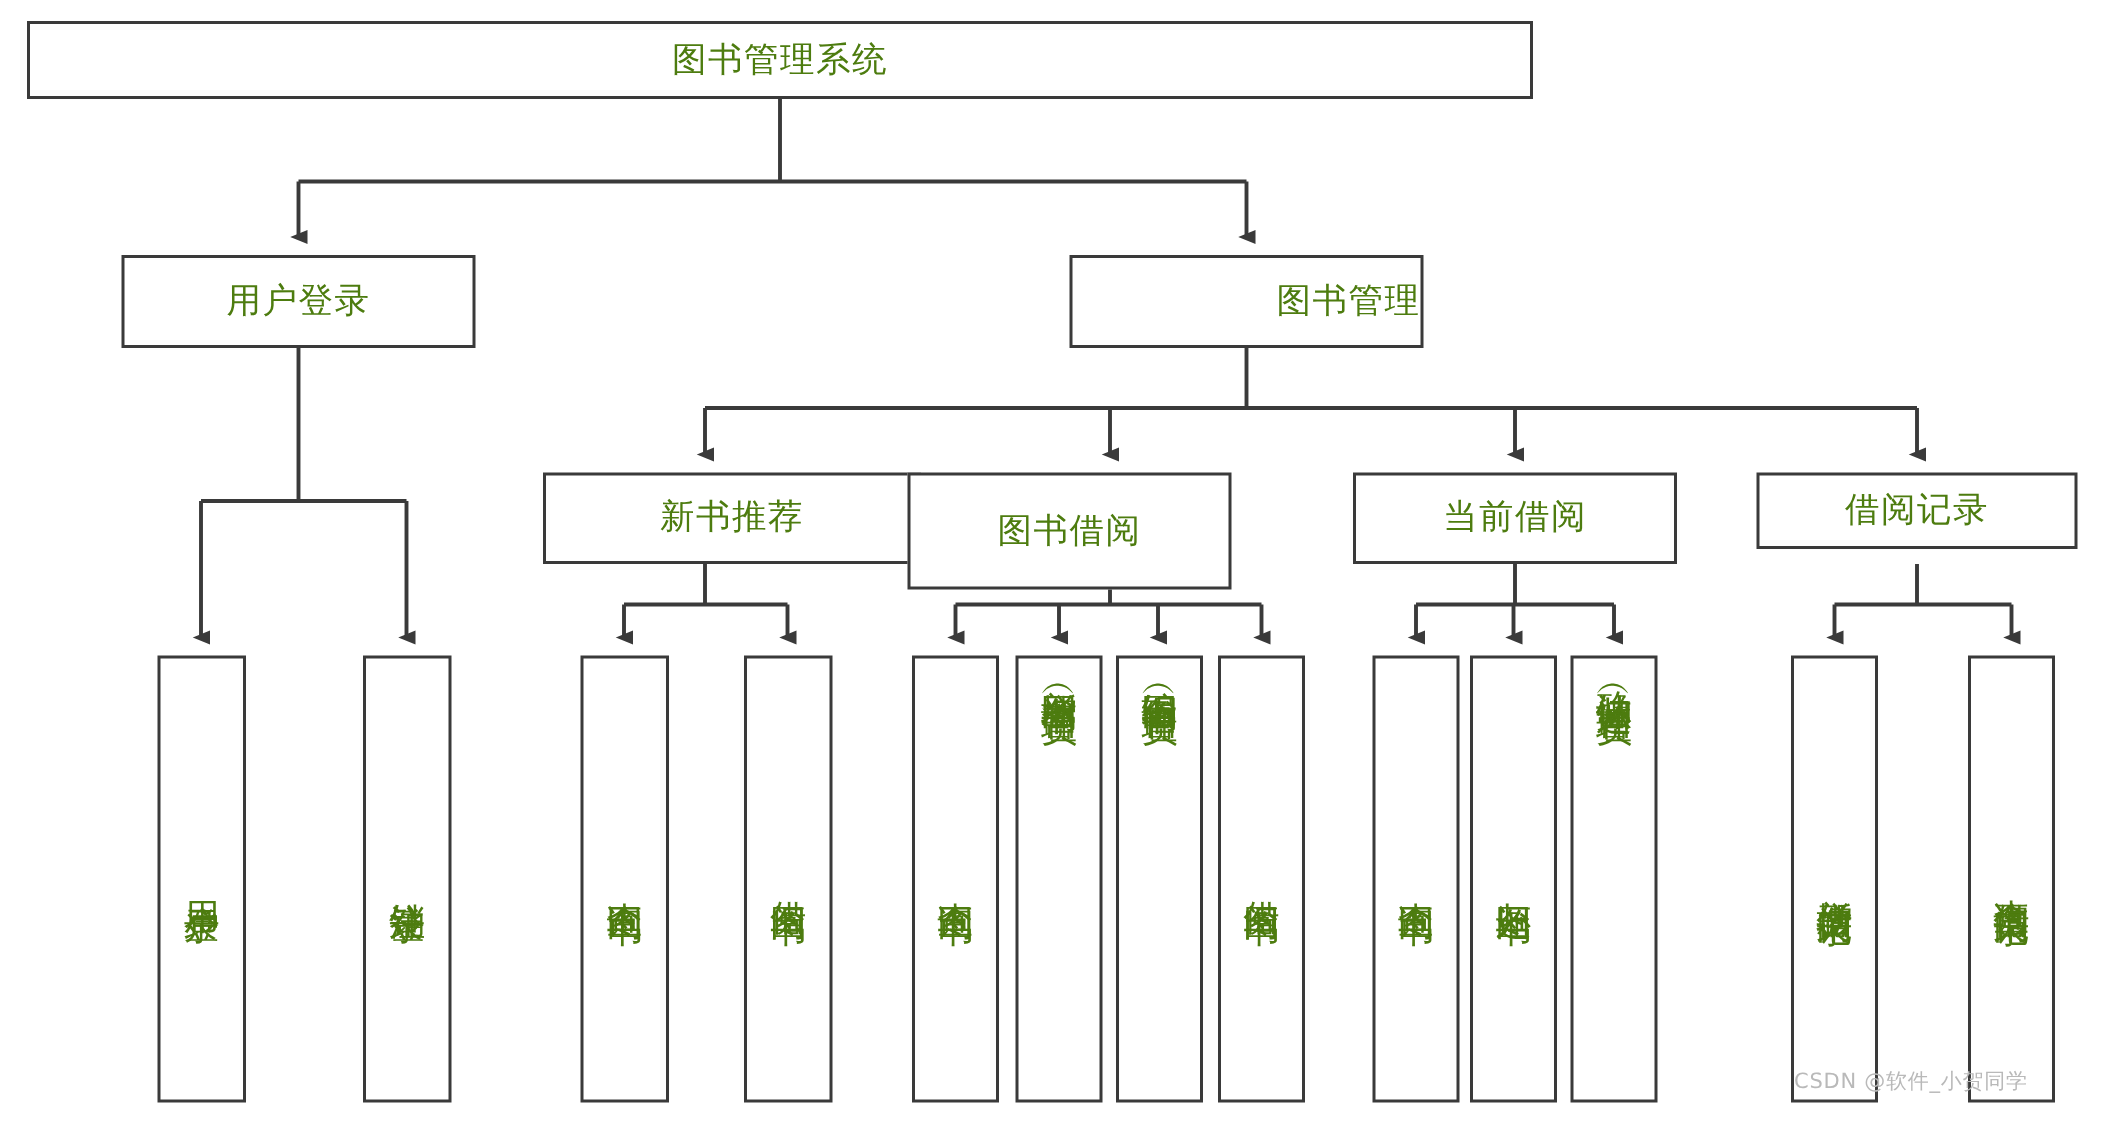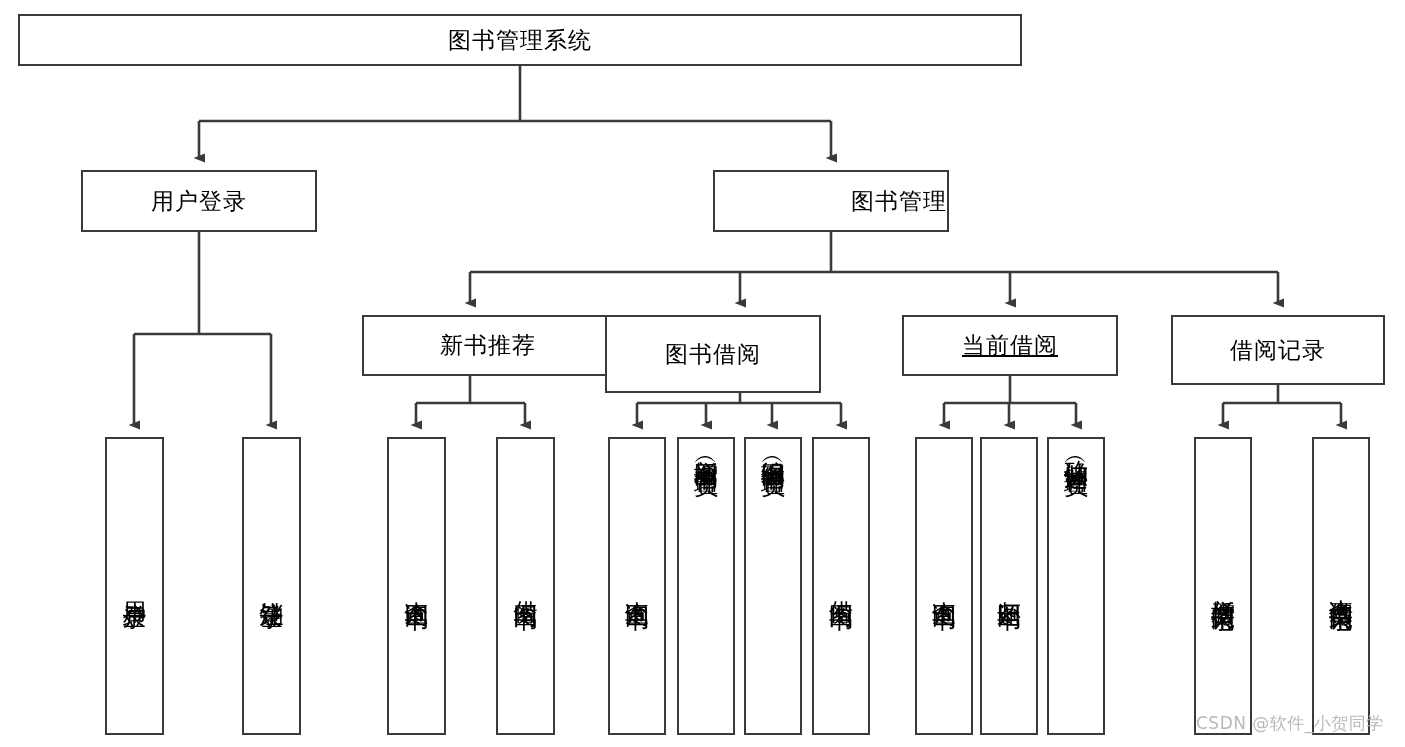--- a/index.html
+++ b/index.html
@@ -30,21 +30,21 @@
     position: absolute;
     box-sizing: border-box;
     background: #ffffff;
     border: 2px solid #3a3a3a;
     display: flex;
     align-items: center;
     justify-content: center;
     z-index: 3;
   }
   .node .label {
-    color: #000000;
+    color: #4d7c0f;
     line-height: 1.08;
     letter-spacing: 1px;
     white-space: pre;
   }
   .node.horiz .label {
     font-size: 23px;
   }
   .node.root .label {
     font-size: 23px;
   }
@@ -61,21 +61,21 @@
     line-height: 1;
   }
   .node.vert.centered {
     align-items: center;
     padding-top: 0;
   }
   .watermark {
     position: absolute;
     left: 1196px;
     top: 712px;
-    font-size: 17px;
+    font-size: 14px;
     color: #b9b9b9;
     z-index: 5;
     white-space: pre;
     letter-spacing: 0.5px;
   }
 </style>
 </head>
 <body>
 
 <div id="diagram-root">
@@ -140,24 +140,24 @@
   <div class="node horiz" style="left:713px; top:170px; width:236px; height:62px;justify-content:flex-end;">
     <span class="label">图书管理</span>
   </div>
 
   <div class="node horiz" style="left:362px; top:315px; width:252px; height:61px;">
     <span class="label">新书推荐</span>
   </div>
   <div class="node horiz" style="left:605px; top:315px; width:216px; height:78px;text-align:right;">
     <span class="label">图书借阅</span>
   </div>
-  <div class="node horiz" style="left:902px; top:315px; width:216px; height:61px;text-decoration:underline;">
+  <div class="node horiz" style="left:902px; top:315px; width:216px; height:61px;">
     <span class="label">当前借阅</span>
   </div>
-  <div class="node horiz" style="left:1171px; top:315px; width:214px; height:70px;">
+  <div class="node horiz" style="left:1171px; top:315px; width:214px; height:51px;">
     <span class="label">借阅记录</span>
   </div>
 
   <div class="node vert centered" style="left:105px; top:437px; width:59px; height:298px;">
     <span class="label">用户登录</span>
   </div>
   <div class="node vert centered" style="left:242px; top:437px; width:59px; height:298px;">
     <span class="label">注销登录</span>
   </div>
 

